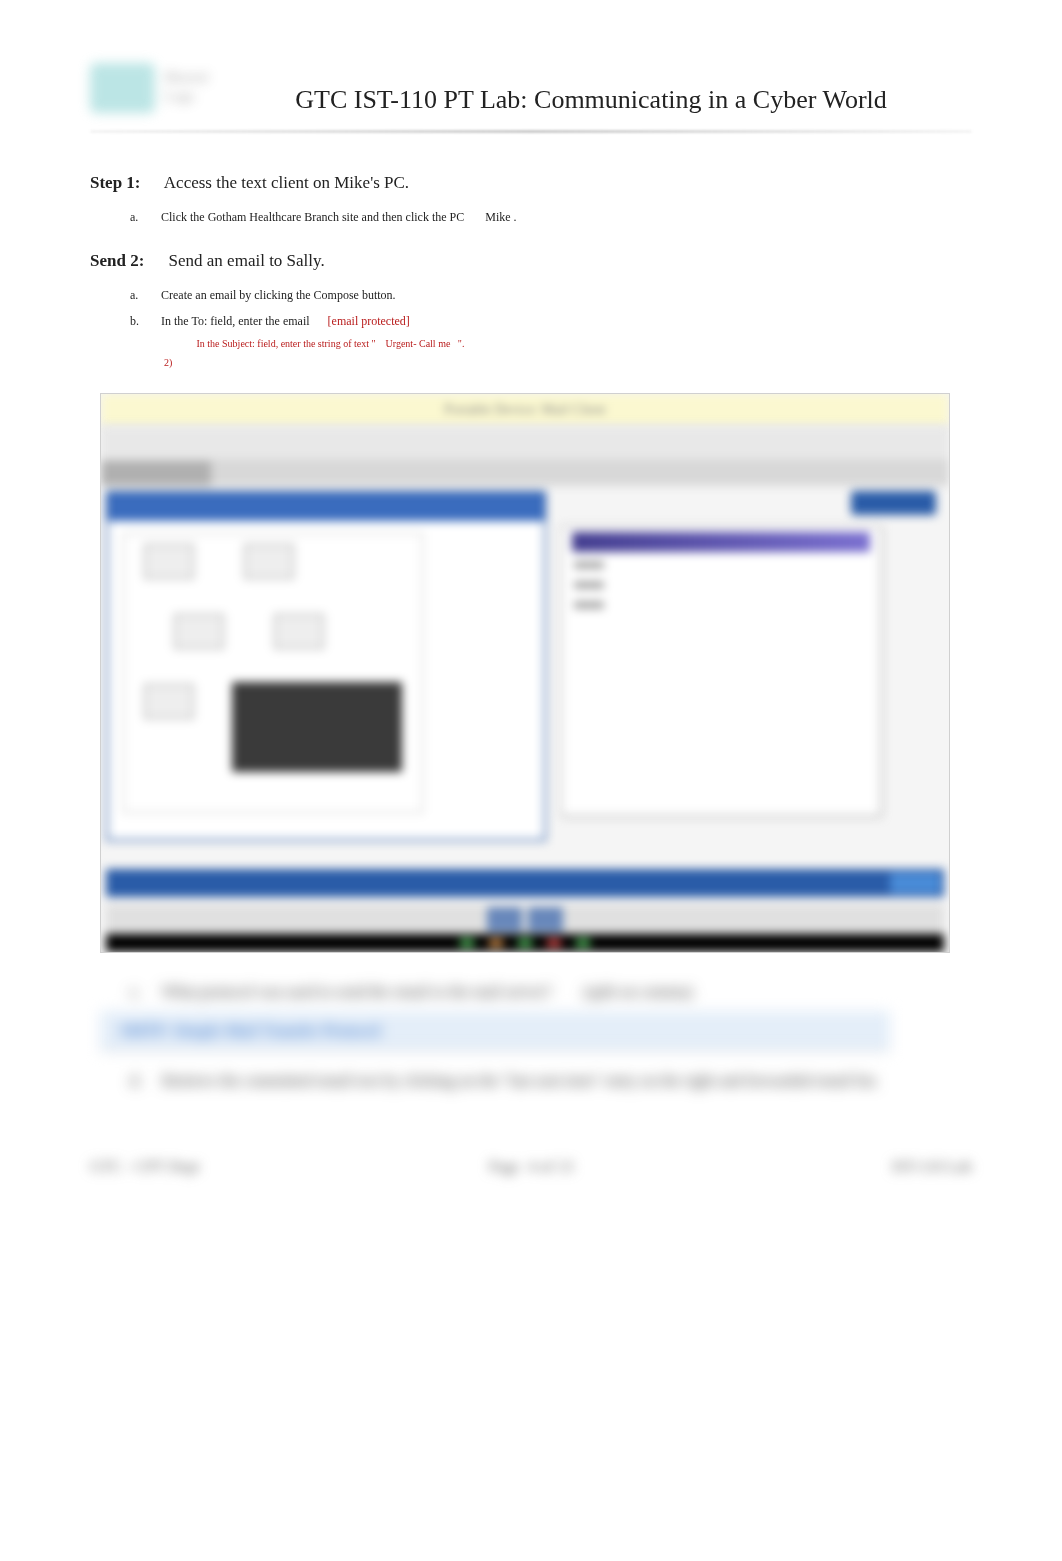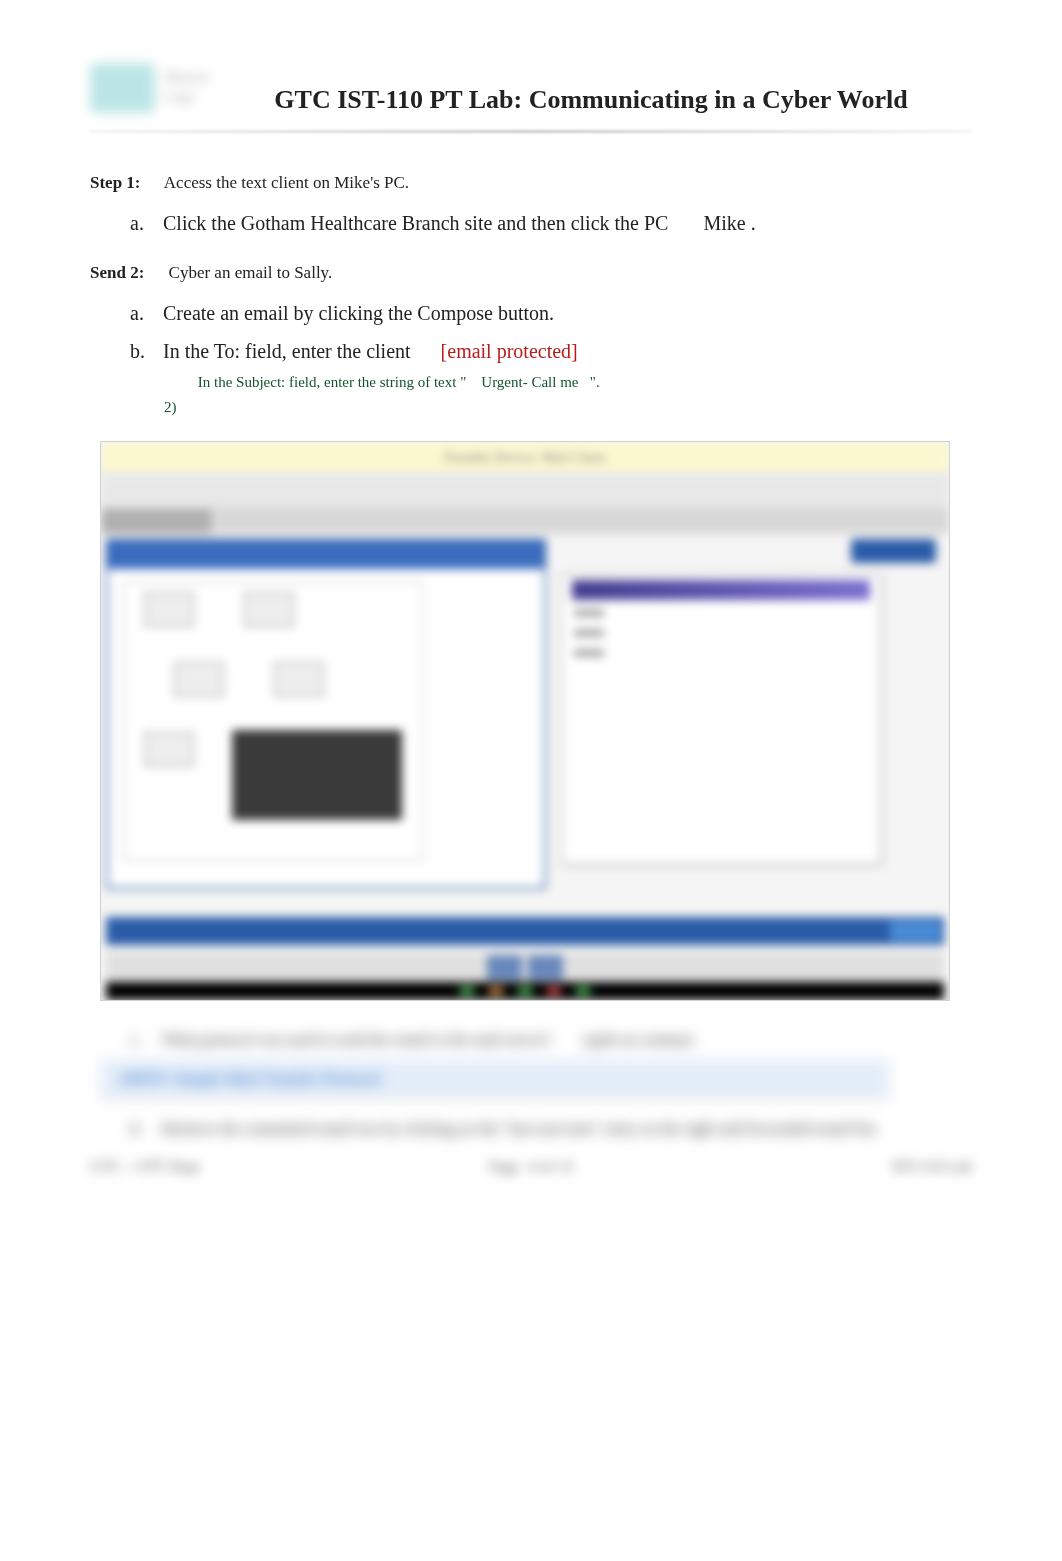--- a/index.html
+++ b/index.html
@@ -49,21 +49,21 @@
     
     .logo-text {
       margin-left: 10px;
       font-size: 14px;
       color: #666;
       line-height: 1.3;
     }
     
     .header-title {
       font-size: 26px;
-      font-weight: bold;
+      font-weight: normal;
       text-align: center;
       padding-top: 25px;
       padding-left: 120px;
       color: #222;
     }
     
     .header-divider {
       margin-top: 15px;
       height: 3px;
       background: linear-gradient(to right, rgba(200,200,200,0.2), rgba(150,150,150,0.5), rgba(200,200,200,0.2));
@@ -88,36 +88,36 @@
       font-weight: bold;
       margin-right: 20px;
     }
     
     .instruction-list {
       margin-left: 40px;
       margin-bottom: 25px;
     }
     
     .instruction-item {
-      font-size: 20px;
+      font-size: 12px;
       margin-bottom: 8px;
       color: #222;
       line-height: 1.5;
     }
     
     .instruction-marker {
       display: inline-block;
       width: 28px;
     }
     
     .sub-item {
       margin-left: 34px;
-      font-size: 15px;
+      font-size: 10px;
       margin-bottom: 8px;
-      color: #14532d;
+      color: #b91c1c;
     }
     
     .sub-marker {
       display: inline-block;
       width: 30px;
     }
     
     .email-link {
       color: #b91c1c;
       text-decoration: none;
@@ -398,31 +398,31 @@
     <div class="instruction-item">
       <span class="instruction-marker">a.</span>
       <span>Click the Gotham Healthcare Branch site and then click the PC </span>&nbsp;&nbsp;&nbsp;&nbsp;&nbsp;
       <span>Mike</span>
       <span> .</span>
     </div>
   </div>
 
   <div class="step-heading">
     <span class="step-label">Send 2:</span>
-    <span>Cyber an email to Sally.</span>
+    <span>Send an email to Sally.</span>
   </div>
 
   <div class="instruction-list">
     <div class="instruction-item">
       <span class="instruction-marker">a.</span>
       <span>Create an email by clicking the Compose button.</span>
     </div>
     <div class="instruction-item">
       <span class="instruction-marker">b.</span>
-      <span>In the To: field, enter the client </span>&nbsp;&nbsp;&nbsp;&nbsp;
+      <span>In the To: field, enter the email </span>&nbsp;&nbsp;&nbsp;&nbsp;
       <a class="email-link">[email protected]</a>
     </div>
     <div class="sub-item">
       <span class="sub-marker"></span>
       <span>In the Subject: field, enter the string of text "</span>&nbsp;&nbsp;&nbsp;
       <span>Urgent- Call me</span>&nbsp;&nbsp;
       <span>".</span>
     </div>
     <div class="sub-item">
       <span class="sub-marker">2)</span>

